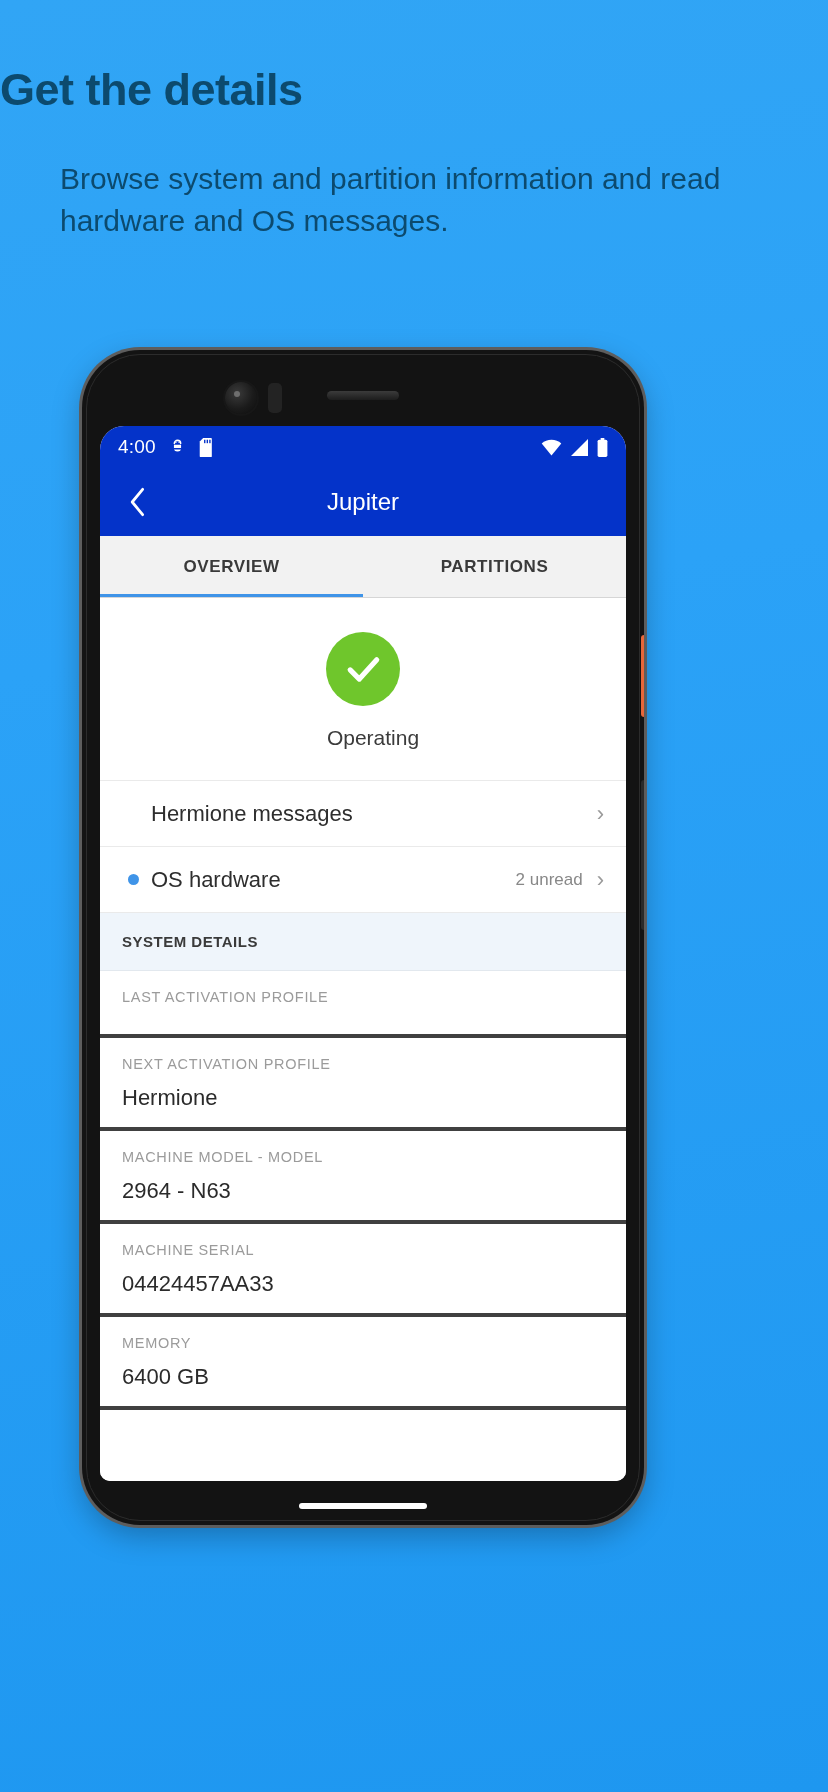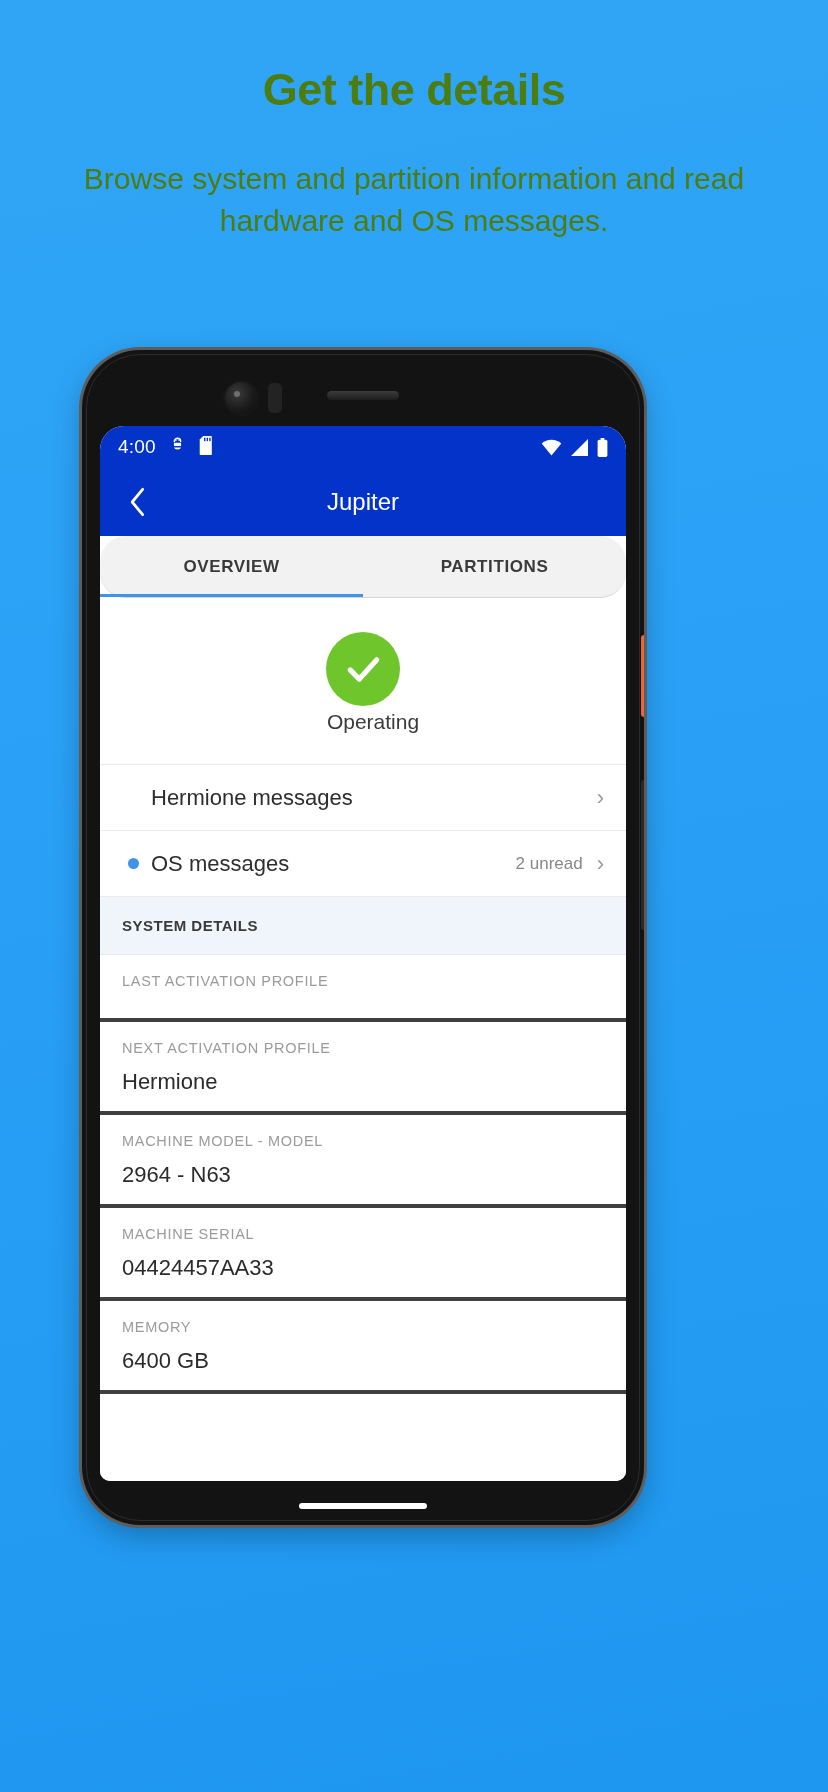--- a/index.html
+++ b/index.html
@@ -9,22 +9,21 @@
     font-family: "Liberation Sans", sans-serif;
   }
   body {
     background: linear-gradient(170deg, #31A5F5 0%, #2BA2F7 35%, #1E97F0 100%);
     position: relative;
   }
 
   
   .promo {
     padding-top: 64px;
-    text-align: center;
-    color: #4d7c0f;
+    color: #0c4a6e;
   }
   .promo-title {
     font-size: 45px;
     font-weight: bold;
     letter-spacing: -0.5px;
     line-height: 1.15;
   }
   .promo-sub {
     margin-top: 42px;
     font-size: 30px;
@@ -124,21 +123,21 @@
 
   
   .status-bar {
     height: 42px;
     background: #0433C9;
     display: flex;
     align-items: center;
     padding: 0 18px;
     color: #ffffff;
   }
-  .sb-left { display: flex; align-items: flex-start; gap: 12px; }
+  .sb-left { display: flex; align-items: center; gap: 12px; }
   .sb-time { font-size: 19px; font-weight: 400; letter-spacing: 0.2px; }
   .sb-right { margin-left: auto; display: flex; align-items: center; gap: 8px; }
   .icon-svg { display: block; }
 
   
   .app-bar {
     height: 68px;
     background: #0433C9;
     display: flex;
     align-items: center;
@@ -159,21 +158,20 @@
     pointer-events: none;
   }
 
   
   .tabs {
     display: flex;
     height: 62px;
     background: #F2F2F2;
     border-bottom: 1px solid #d6d6d6;
     position: relative;
-    border-radius: 26px;
   }
   .tab {
     flex: 1;
     display: flex;
     align-items: center;
     justify-content: center;
     font-size: 17px;
     font-weight: bold;
     letter-spacing: 0.6px;
     color: #3A3A3A;
@@ -201,21 +199,21 @@
   .status-circle {
     width: 74px; height: 74px;
     border-radius: 50%;
     background: #6FC62C;
     margin: 0 auto;
     display: flex;
     align-items: center;
     justify-content: center;
   }
   .status-label {
-    margin-top: 4px;
+    margin-top: 20px;
     font-size: 21px;
     color: #3B3B3B;
     padding-left: 20px;
   }
 
   .nav-row {
     height: 66px;
     display: flex;
     align-items: center;
     padding: 0 22px 0 28px;
@@ -378,21 +376,21 @@
 
       <div class="nav-row">
         <span class="nav-dot hidden"></span>
         <span class="nav-label">Hermione messages</span>
         <span class="nav-meta"></span>
         <span class="chev">›</span>
       </div>
 
       <div class="nav-row">
         <span class="nav-dot"></span>
-        <span class="nav-label">OS messages</span>
+        <span class="nav-label">OS hardware</span>
         <span class="nav-meta">2 unread</span>
         <span class="chev">›</span>
       </div>
 
       <div class="section-header">
         <span>SYSTEM DETAILS</span>
       </div>
 
       <div class="detail-row">
         <div class="detail-key">LAST ACTIVATION PROFILE</div>

